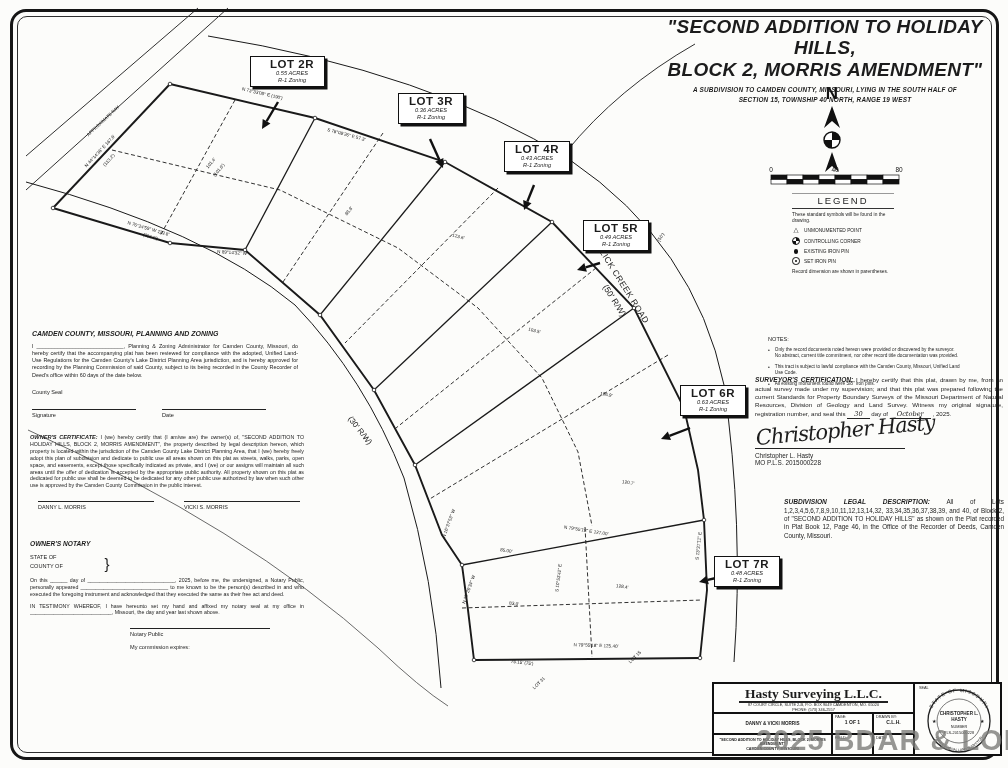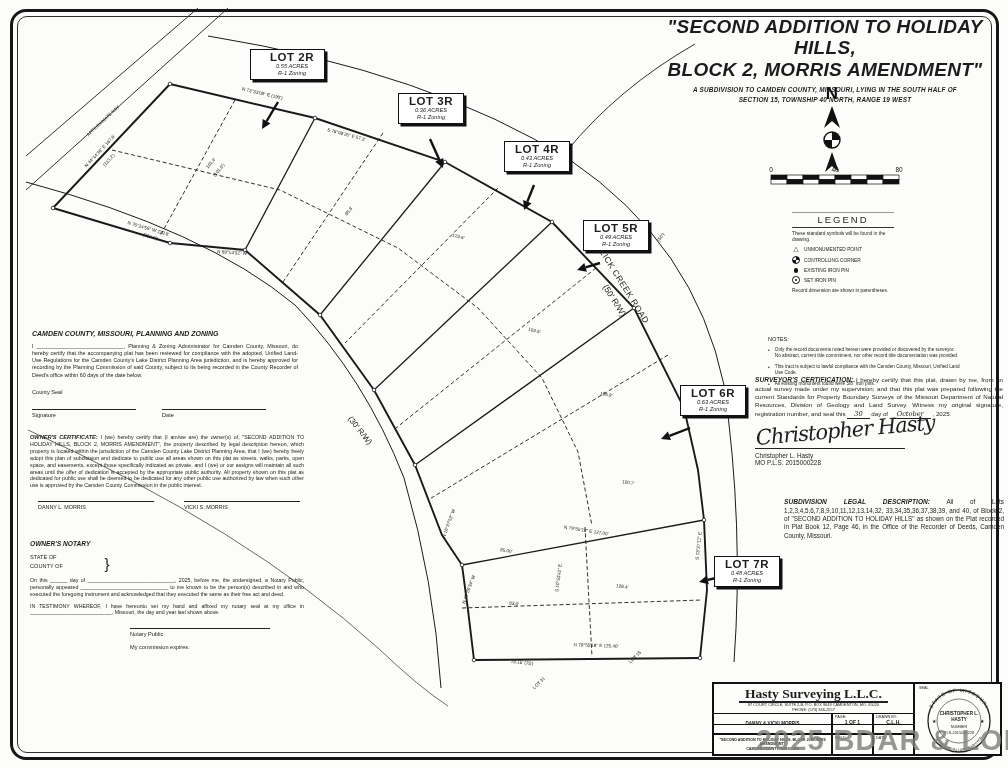--- a/index.html
+++ b/index.html
@@ -33,21 +33,21 @@
 
   #notary{left:30px;top:540px;width:274px;}
   #notary .head{font-size:6.6px;margin-bottom:6px;}
   #notary .sc{font-size:5.6px;line-height:1.6;width:70px;display:inline-block;}
   #notary .brace{font-size:15px;font-weight:300;vertical-align:middle;}
   #notary .body{font-size:5.25px;line-height:1.3;margin-top:5px;}
   #notary .np{margin-left:100px;margin-top:12px;border-top:1px solid #222;width:140px;font-size:5.6px;padding-top:2px;}
   #notary .comm{margin-left:100px;margin-top:7px;font-size:5.6px;}
 
   #legend{left:792px;top:193px;width:102px;}
-  #legend .lg-title{font-size:9.5px;letter-spacing:2px;text-align:center;border-bottom:1px solid #333;border-top:1px solid #999;padding:1px 0 2px;margin-top:19px;}
+  #legend .lg-title{font-size:9.5px;letter-spacing:2px;text-align:center;border-bottom:1px solid #333;border-top:1px solid #999;padding:1px 0 2px;}
   #legend .intro{font-size:4.8px;line-height:1.25;margin-top:3px;}
   .legend-row{display:flex;align-items:center;gap:4px;margin-top:3.5px;}
   .legend-row .lbl{font-size:4.8px;}
   .sym{display:inline-flex;width:8px;justify-content:center;align-items:center;}
   .sym-ch{font-size:6.5px;line-height:1;}
   .sym-quartered{width:6px;height:6px;border-radius:50%;border:.9px solid #111;
      background:conic-gradient(#111 0 90deg,#fff 90deg 180deg,#111 180deg 270deg,#fff 270deg 360deg);}
   .sym-dot{width:4.5px;height:4.5px;border-radius:50%;background:#111;}
   .sym-setpin{width:5.5px;height:5.5px;border-radius:50%;border:.9px solid #111;position:relative;}
   .sym-setpin::after{content:'';position:absolute;left:1.4px;top:1.4px;width:2px;height:2px;border-radius:50%;background:#111;}
@@ -73,21 +73,21 @@
 
   
   .lot-box{position:absolute;z-index:4;background:#fff;border:1.3px solid #111;box-shadow:2.5px 2.5px 0 0 #111;
            text-align:center;padding:1px 3px 2px;min-width:58px;}
   .lot-name{font-size:11.5px;font-weight:bold;letter-spacing:.5px;line-height:1.05;}
   .lot-sub{font-size:5.7px;font-style:italic;line-height:1.2;}
 
   
   #tblock{left:712px;top:682px;width:288px;height:72px;border:1.6px solid #111;background:#fdfdfb;z-index:6;}
   #tblock .cell{position:absolute;border:1px solid #111;box-sizing:border-box;}
-  #tb-co{left:0;top:0;width:201px;height:42px;text-align:center;}
+  #tb-co{left:0;top:0;width:201px;height:30px;text-align:center;}
   #tb-co .co{font-family:"Liberation Serif",serif;font-weight:bold;font-size:13.5px;line-height:1.05;border-bottom:2.5px double #222;display:inline-block;padding:0 6px;}
   #tb-co .addr{font-size:3.9px;line-height:1.25;}
   #tb-client{left:0;top:30px;width:119px;height:21px;}
   #tb-proj{left:0;top:51px;width:119px;height:21px;}
   #tb-page{left:119px;top:30px;width:41px;height:21px;}
   #tb-drawn{left:160px;top:30px;width:41px;height:21px;}
   #tb-field{left:119px;top:51px;width:41px;height:21px;}
   #tb-date{left:160px;top:51px;width:41px;height:21px;}
   #tb-seal{left:201px;top:0;width:87px;height:72px;}
   #tblock .clabel{font-size:3.8px;padding:1px 0 0 2px;}
@@ -405,21 +405,21 @@
         <text x="44" y="37" font-size="4.6" font-weight="bold" text-anchor="middle" fill="#222">HASTY</text>
         <text x="44" y="44" font-size="3.8" text-anchor="middle" fill="#222">NUMBER</text>
         <text x="44" y="49.5" font-size="3.9" text-anchor="middle" fill="#222">PLS-2015000228</text>
         <text x="17" y="39" font-size="5" fill="#222">★</text>
         <text x="65" y="39" font-size="5" fill="#222">★</text>
       </svg>
     </div>
   </div>
 
   <div id="watermark">2025 BDAR &amp; LOBR MLS</div>
-<div class="lot-box" style="left: 250px; top: 49px; padding-left: 12px;">
+<div class="lot-box" style="left: 250px; top: 56px; padding-left: 12px;">
       <div class="lot-name">LOT 2R</div>
       <div class="lot-sub">0.55 ACRES</div>
       <div class="lot-sub">R-1 Zoning</div>
     </div>
     <div class="lot-box" style="left: 398px; top: 93px;">
       <div class="lot-name">LOT 3R</div>
       <div class="lot-sub">0.36 ACRES</div>
       <div class="lot-sub">R-1 Zoning</div>
     </div>
     <div class="lot-box" style="left: 504px; top: 141px;">

